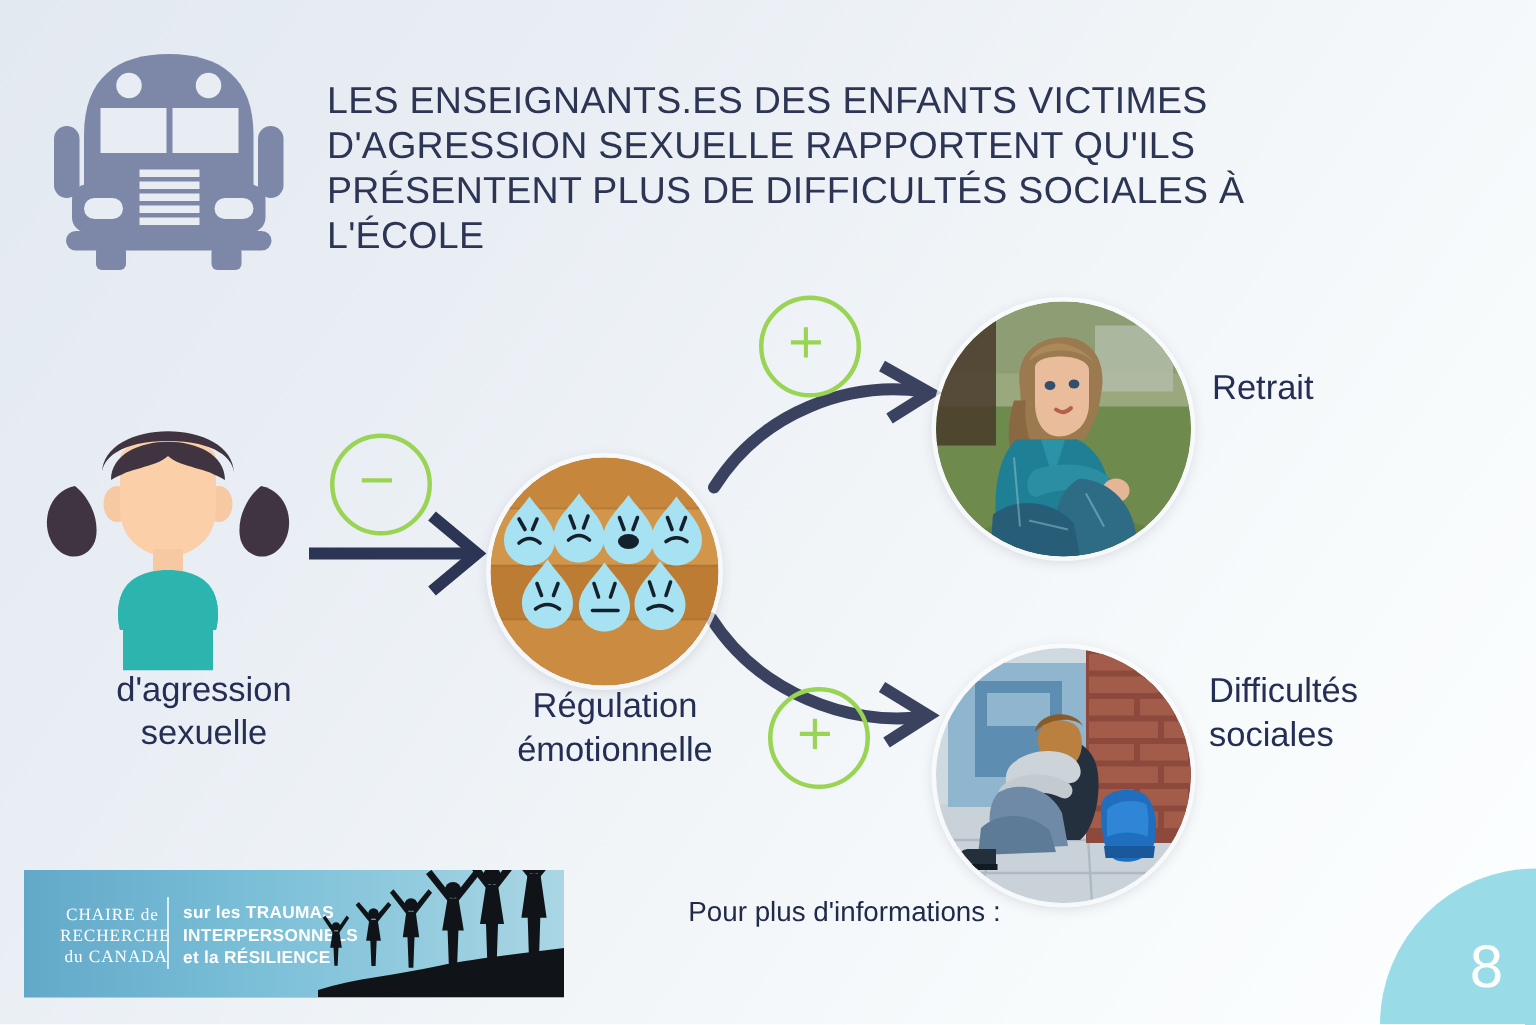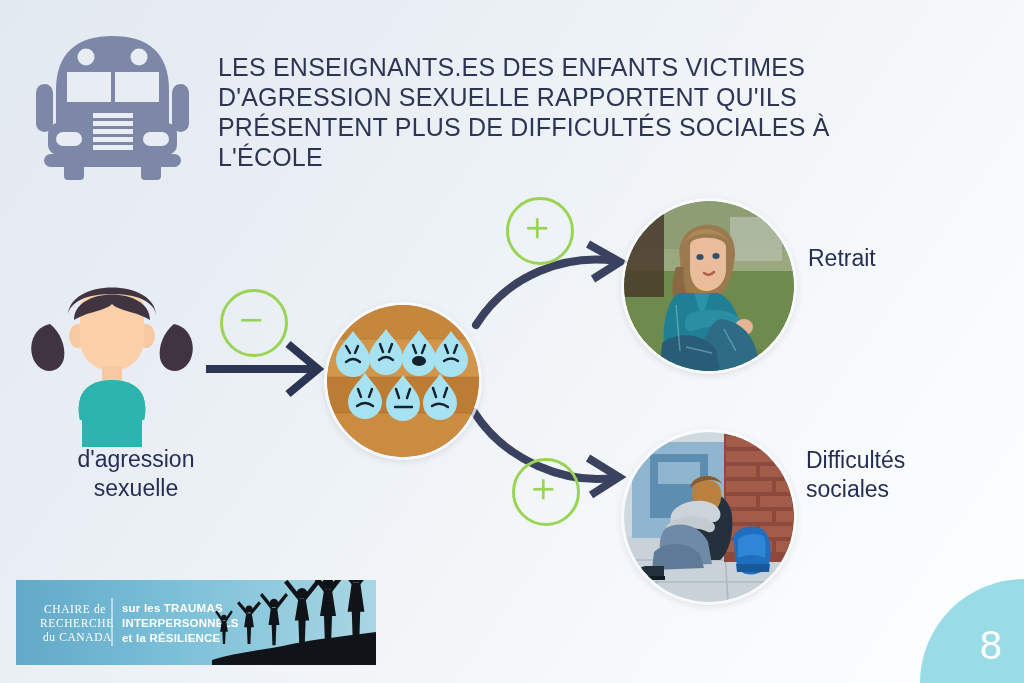--- a/index.html
+++ b/index.html
@@ -446,20 +446,24 @@
       <line x1="20" y1="31" x2="42" y2="31" stroke="#9ad455" stroke-width="3"></line>
       <line x1="31" y1="20" x2="31" y2="42" stroke="#9ad455" stroke-width="3"></line>
     </svg>
   </div>
 
   <div id="label-source" class="node-label">
     <div>d'agression</div>
     <div>sexuelle</div>
   </div>
 
+  <div id="label-regulation" class="node-label">
+    <div>Régulation</div>
+    <div>émotionnelle</div>
+  </div>
 
   <div id="label-retrait" class="node-label">
     <div>Retrait</div>
   </div>
 
   <div id="label-difficultes" class="node-label">
     <div>Difficultés</div>
     <div>sociales</div>
   </div>
 
@@ -523,18 +527,19 @@
           <circle cx="0" cy="-38" r="6.2"></circle>
           <path d="M-4 -32 L4 -32 L8 -4 L4 -4 L3 28 L-3 28 L-4 -4 L-8 -4 Z"></path>
           <path d="M-4 -30 L-22 -52 L-18 -55 L-1 -34 Z"></path>
           <path d="M4 -30 L22 -52 L18 -55 L1 -34 Z"></path>
         </g>
       </g>
     </svg>
   </div>
 
   <div id="footer-info">
+    <div id="footer-info-line">Pour plus d'informations :</div>
   </div>
 
   <div id="page-corner"></div>
   <div id="page-number">8</div>
 
 </div>
 
 </body></html>

